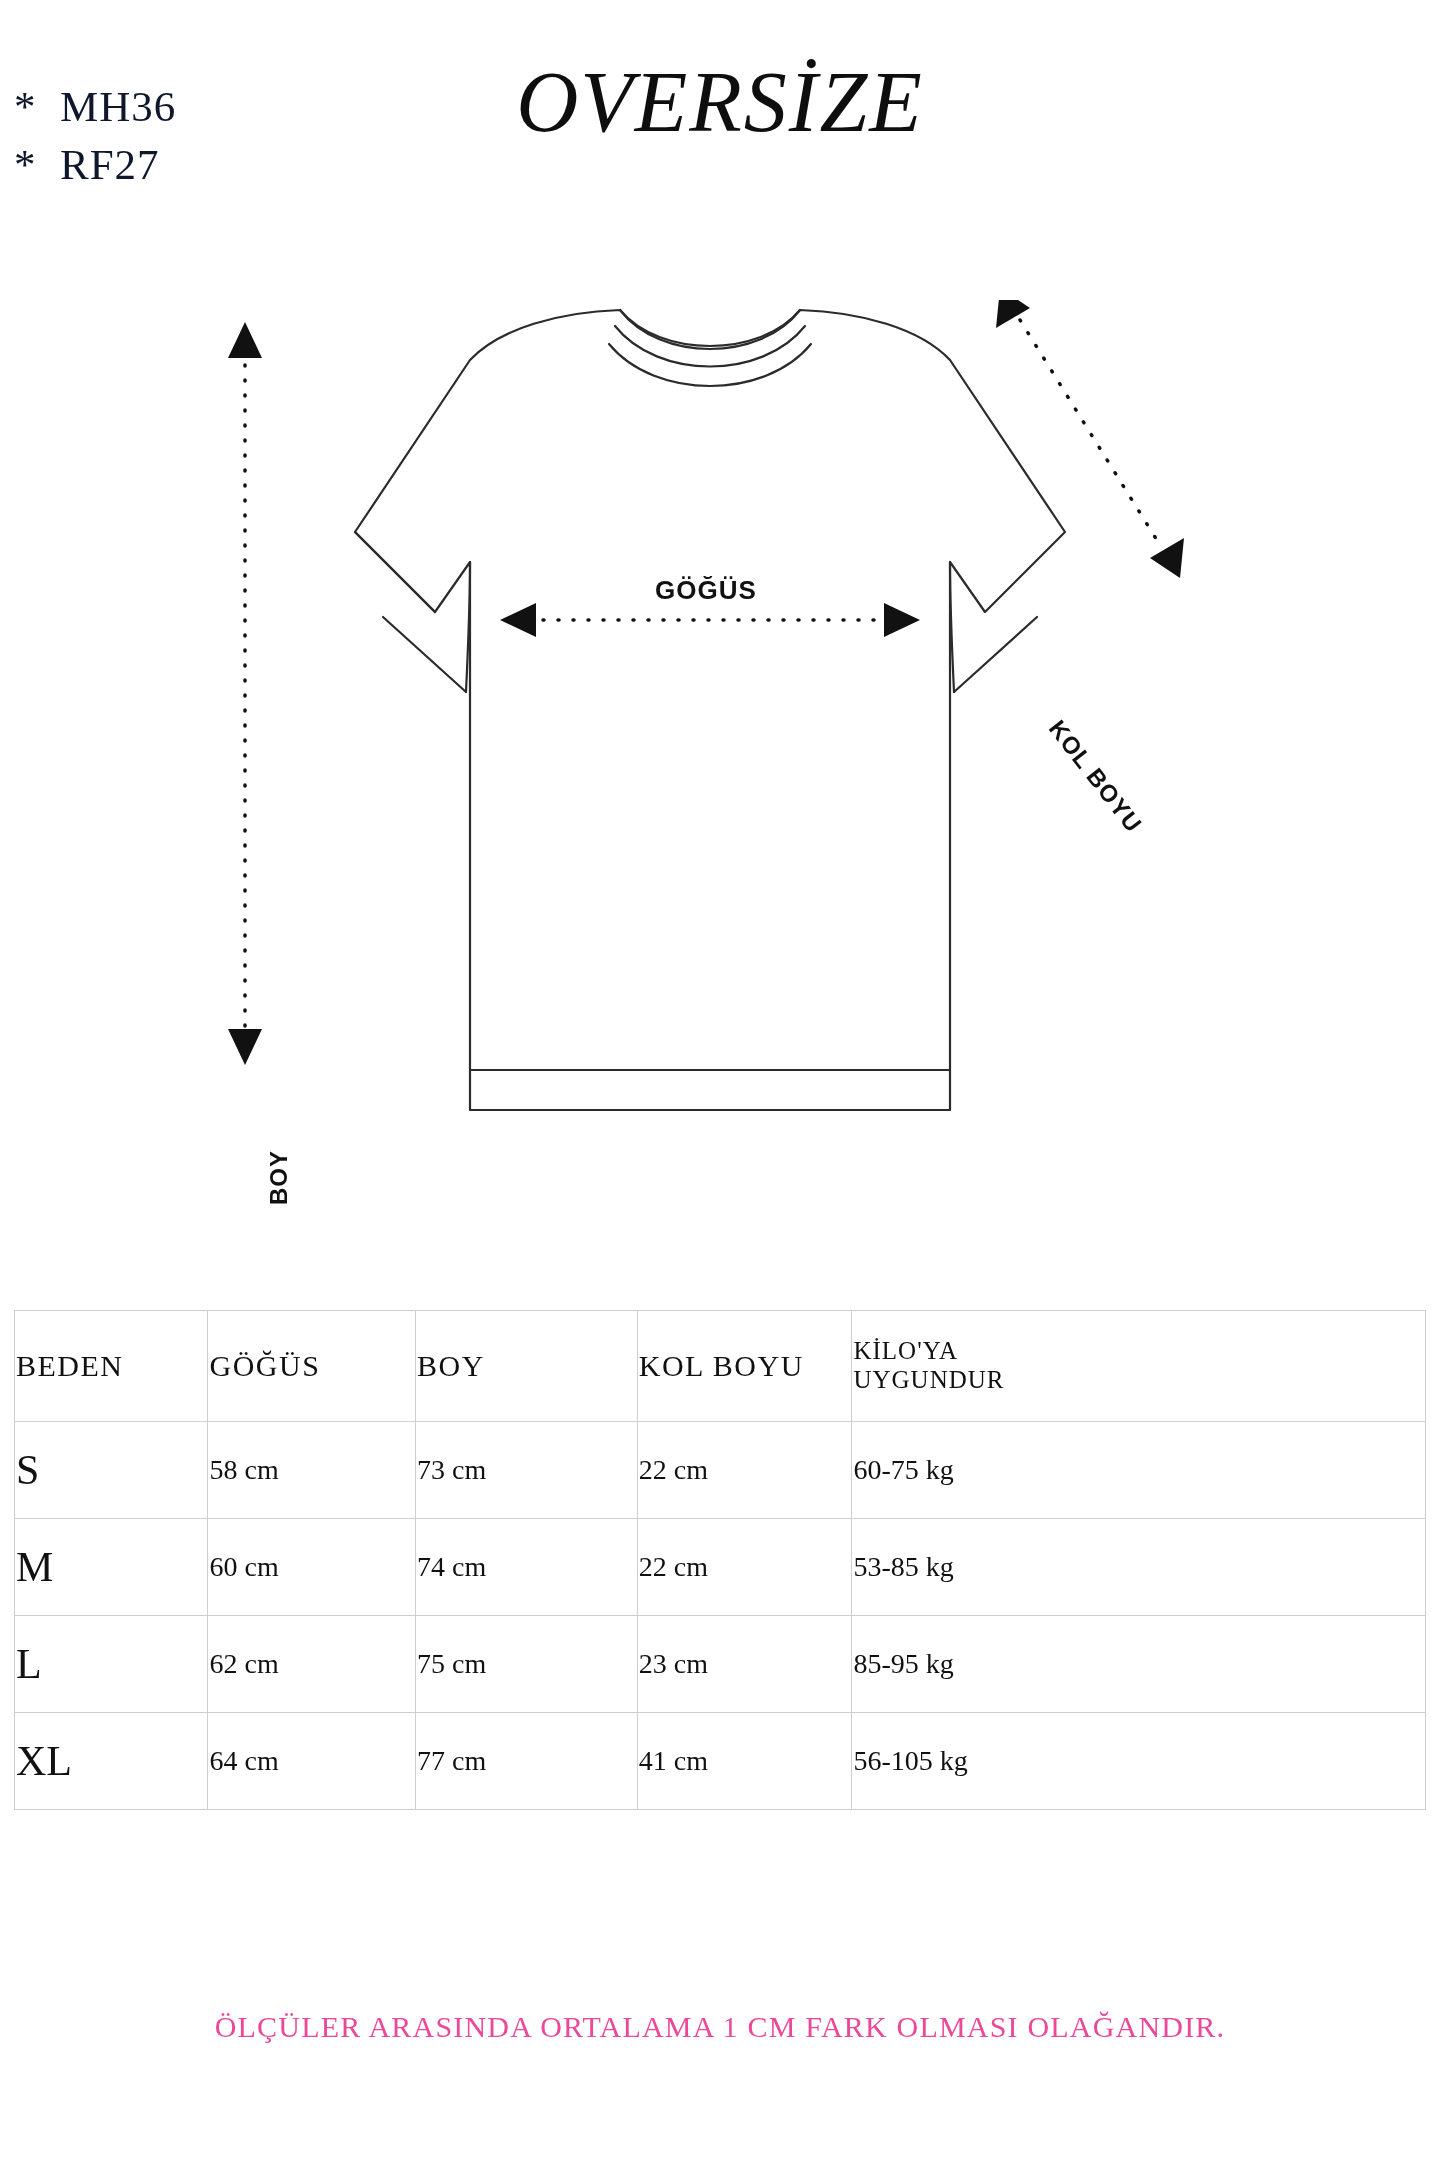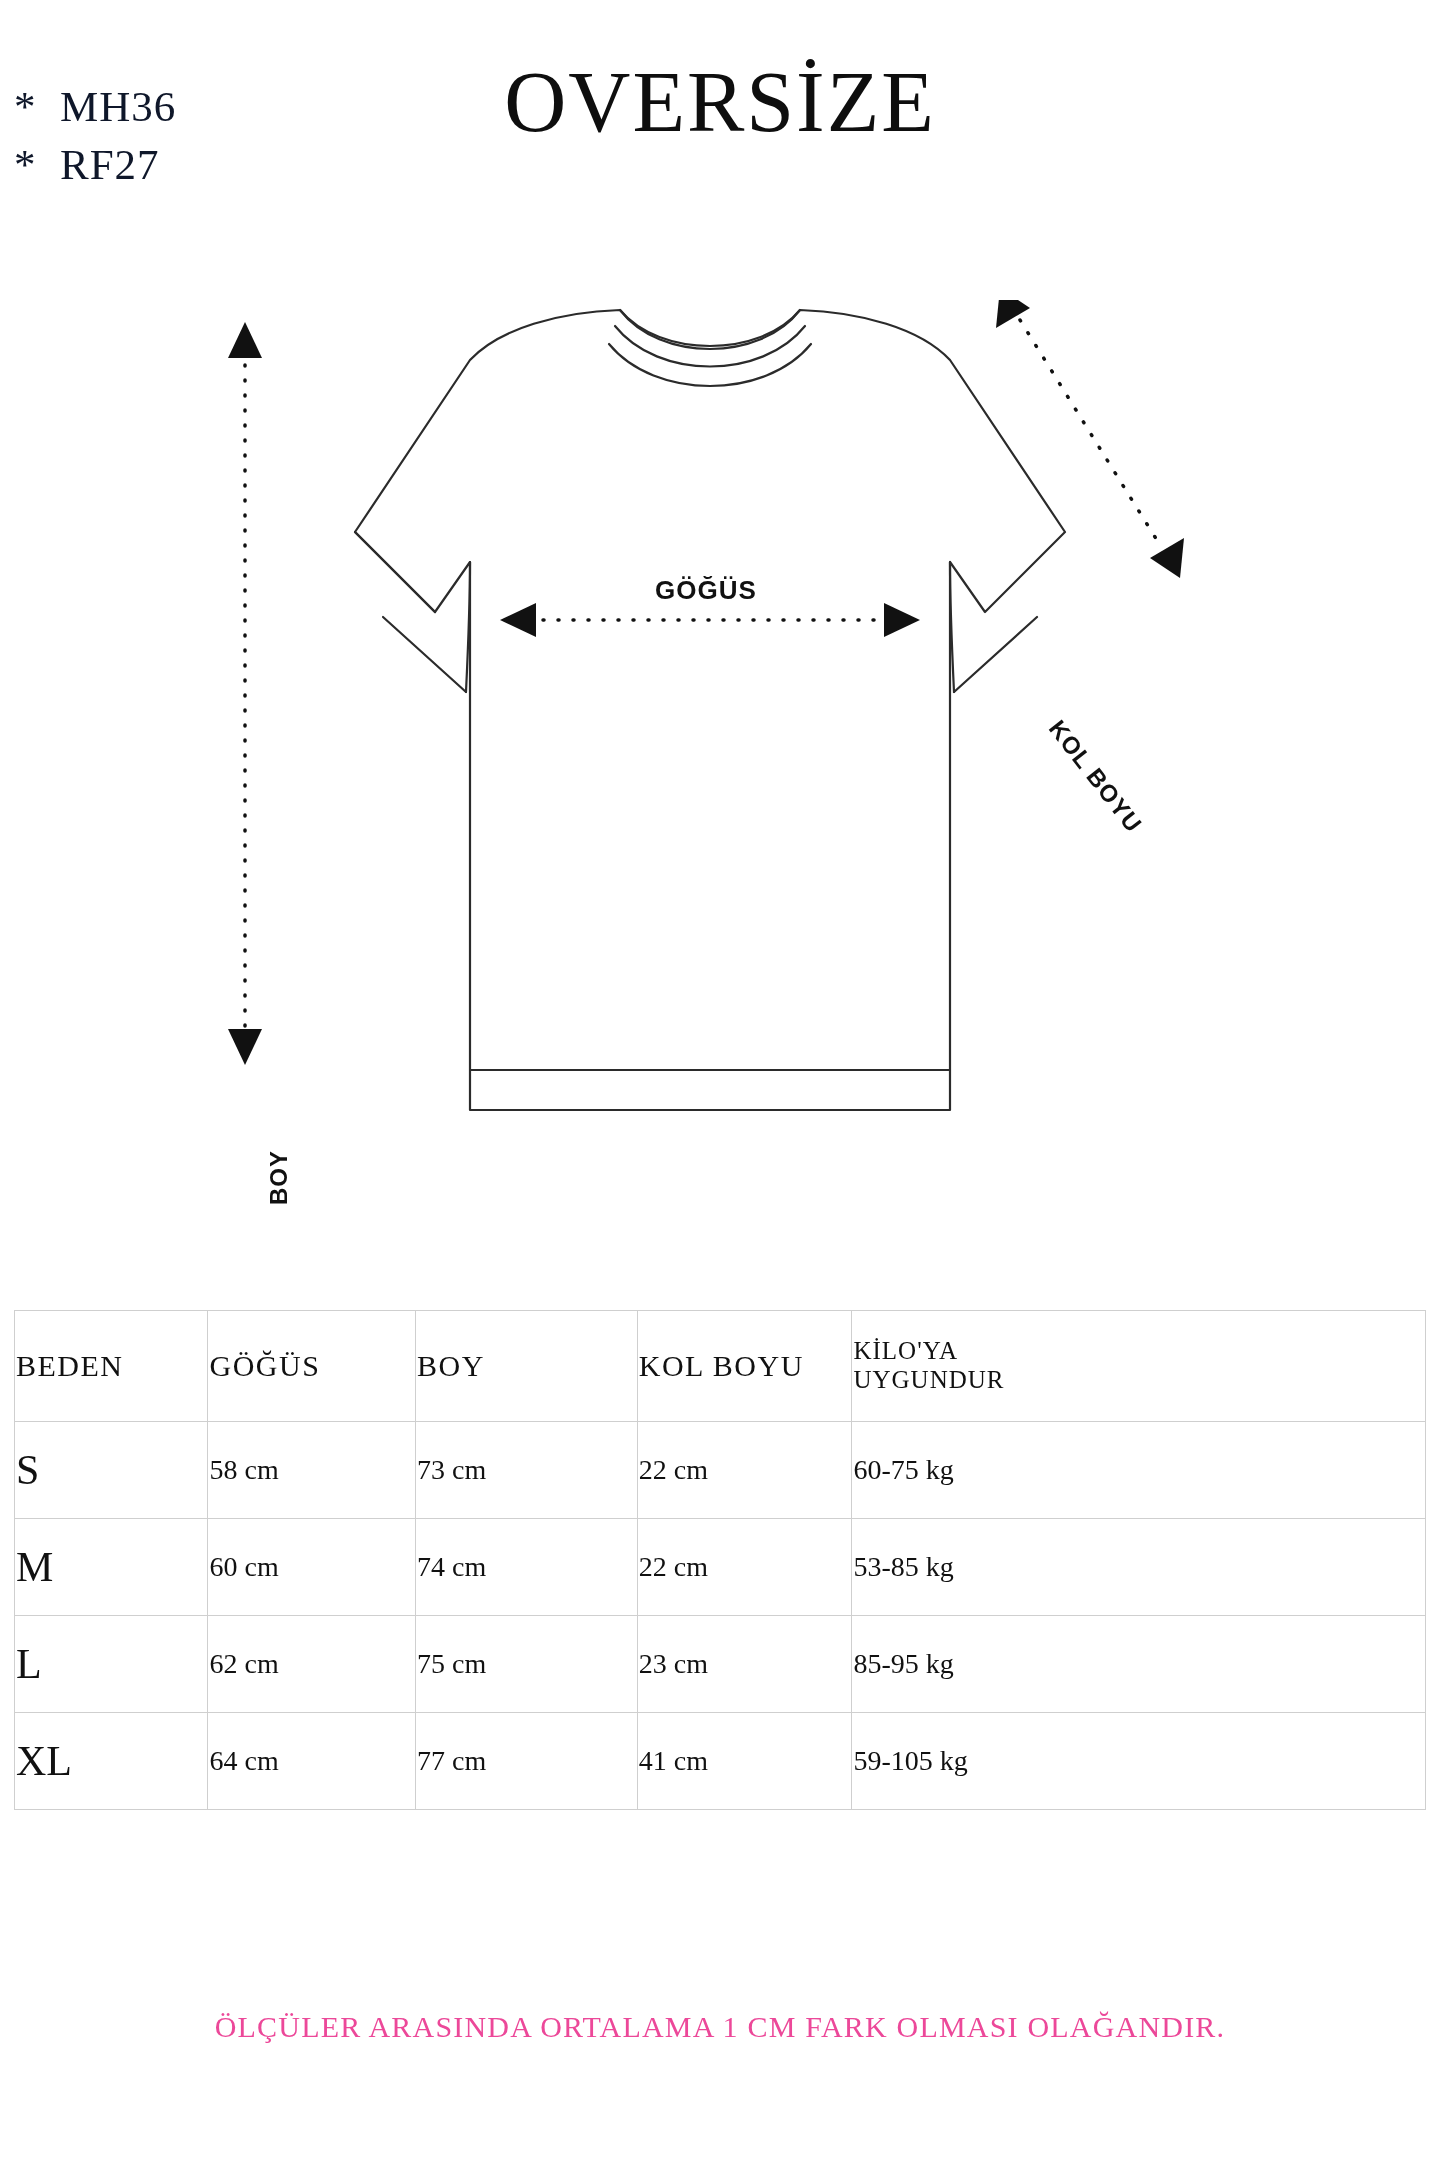--- a/index.html
+++ b/index.html
@@ -33,20 +33,21 @@
     position: absolute;
     left: 0;
     right: 0;
     top: 52px;
     text-align: center;
     font-family: "Liberation Serif", serif;
     font-size: 86px;
     letter-spacing: 2px;
     color: #0e0e0e;
     font-weight: 400;
+    font-style: italic;
   }
 
   
   .diagram {
     position: absolute;
     left: 0;
     top: 300px;
     width: 1440px;
     height: 930px;
   }
@@ -236,19 +237,19 @@
         <td>62 cm</td>
         <td>75 cm</td>
         <td>23 cm</td>
         <td>85-95 kg</td>
       </tr>
       <tr>
         <td class="beden">XL</td>
         <td>64 cm</td>
         <td>77 cm</td>
         <td>41 cm</td>
-        <td>59-105 kg</td>
+        <td>56-105 kg</td>
       </tr>
     </tbody>
   </table>
 </div>
 
 <div class="footnote">ÖLÇÜLER ARASINDA ORTALAMA 1 CM FARK OLMASI OLAĞANDIR.</div>
 
 </body></html>

